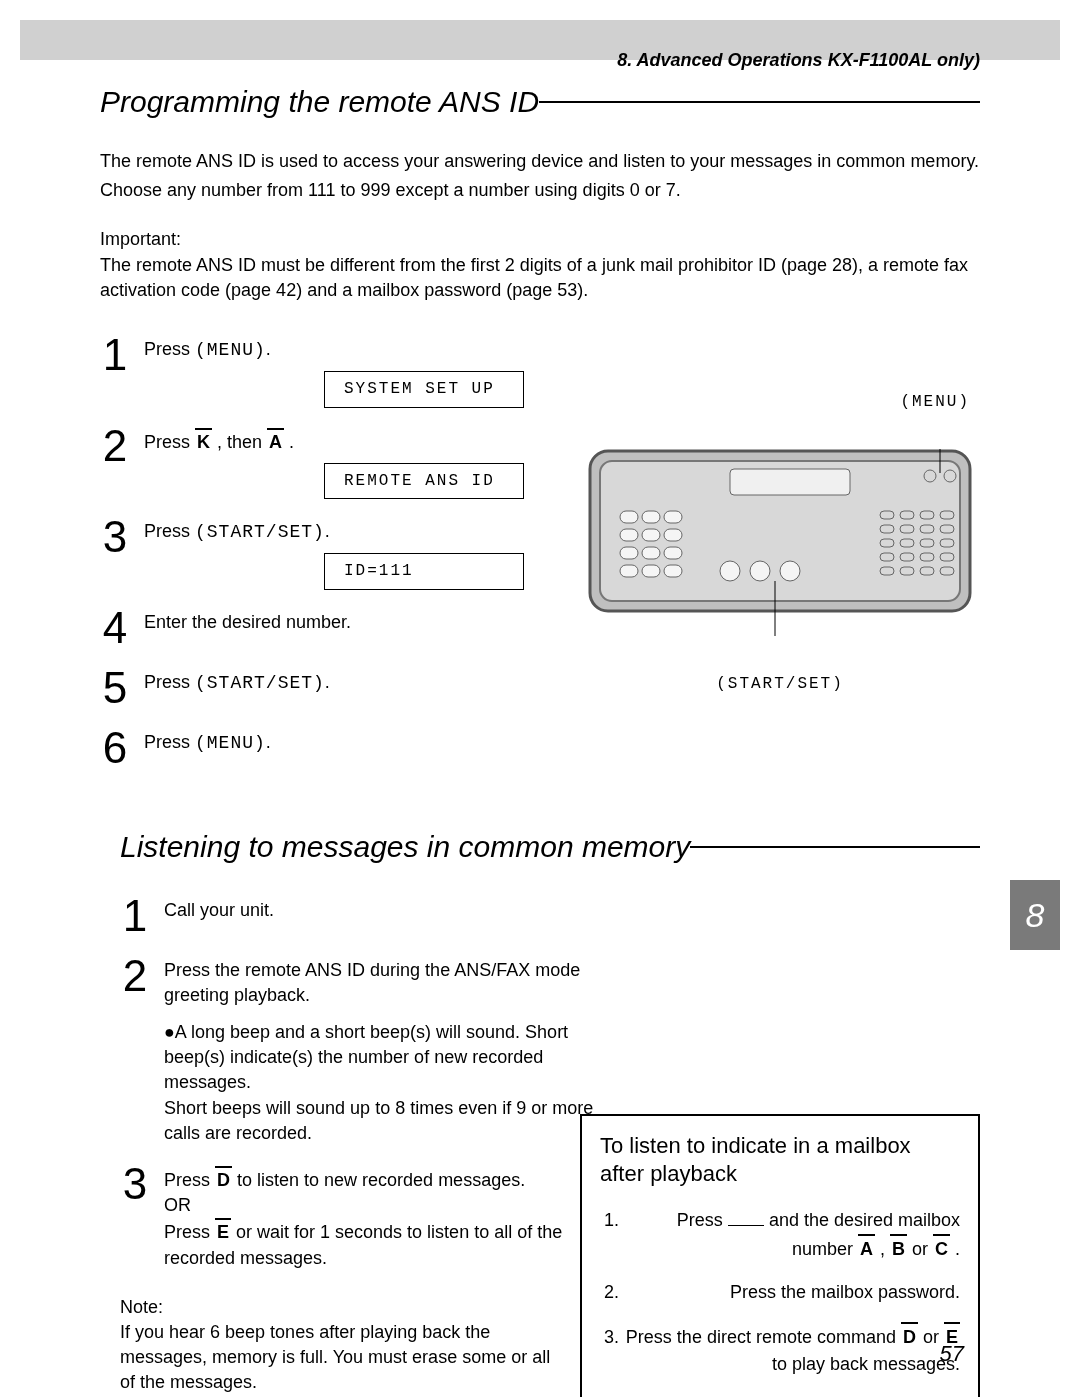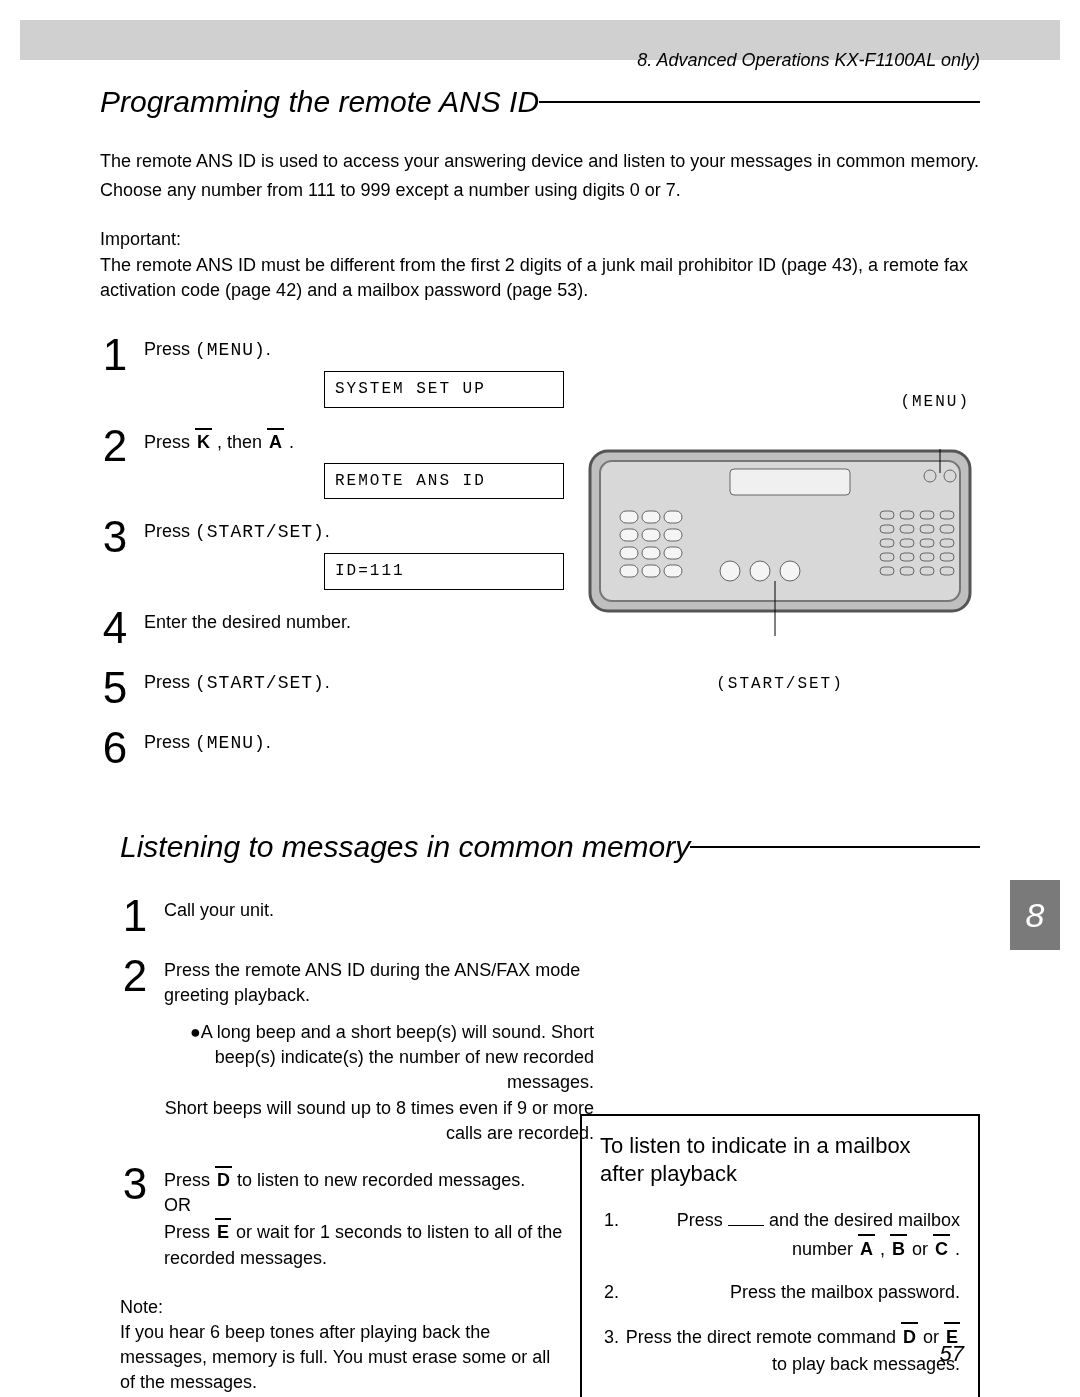--- a/index.html
+++ b/index.html
@@ -15,20 +15,21 @@
     position: absolute;
     top: 20px; left: 20px; right: 20px;
     height: 40px;
     background: #d0d0d0;
   }
   .chapter-header {
     position: absolute;
     top: 50px; right: 100px;
     font-style: italic;
     font-size: 18px;
+    font-weight: bold;
   }
   .content {
     position: absolute;
     left: 100px; right: 100px; top: 85px;
   }
   .section-title {
     font-style: italic;
     font-size: 30px;
     display: flex;
     align-items: center;
@@ -68,22 +69,22 @@
   .step-body {
     padding-top: 4px;
     font-size: 18px;
     line-height: 1.4;
     max-width: 360px;
   }
   .mono { font-family: "Courier New", monospace; letter-spacing: 1px; }
   .display-box {
     border: 1px solid #000;
     font-family: "Courier New", monospace;
-    padding: 6px 10px;
-    width: 240px;
+    padding: 6px 19px;
+    width: 200px;
     margin-top: 8px;
     margin-left: 180px;
     letter-spacing: 2px;
     font-size: 16px;
   }
   .keycap {
     display: inline-block;
     border-top: 2px solid #000;
     font-weight: bold;
     padding: 0 2px;
@@ -107,21 +108,20 @@
   .steps-b { margin-top: 24px; }
   .step-body-wide {
     padding-top: 4px;
     font-size: 18px;
     line-height: 1.4;
     max-width: 430px;
   }
   .bullet-block {
     margin-top: 12px;
     margin-left: 0;
-    text-align: right;
   }
   .bullet-block p { font-size: 18px; line-height: 1.4; }
   .bullet { }
   .note-block { margin-top: 24px; font-size: 18px; line-height: 1.4; max-width: 440px; }
 
   .side-box {
     position: absolute;
     right: 0;
     top: 220px;
     width: 400px;
@@ -186,21 +186,21 @@
     <span class="rule"></span>
   </div>
 
   <div class="intro">
     <p>The remote ANS ID is used to access your answering device and listen to your messages in common memory.</p>
     <p>Choose any number from 111 to 999 except a number using digits 0 or 7.</p>
   </div>
 
   <div class="important">
     <p>Important:</p>
-    <p>The remote ANS ID must be different from the ﬁrst 2 digits of a junk mail prohibitor ID (page 43), a remote fax activation code (page 42) and a mailbox password (page 53).</p>
+    <p>The remote ANS ID must be different from the ﬁrst 2 digits of a junk mail prohibitor ID (page 28), a remote fax activation code (page 42) and a mailbox password (page 53).</p>
   </div>
 
   <div class="steps-a">
 
     <div class="device-illustration">
       <div class="dev-label" style="text-align:right; padding-right:10px;">(MENU)</div>
       <svg class="dev-svg" viewBox="0 0 400 200">
         <rect x="10" y="10" width="380" height="160" rx="18" fill="#bfbfbf" stroke="#555" stroke-width="3"></rect>
         <rect x="20" y="20" width="360" height="140" rx="12" fill="#d8d8d8" stroke="#777" stroke-width="2"></rect>
         <rect x="150" y="28" width="120" height="26" rx="4" fill="#f0f0f0" stroke="#666"></rect>

